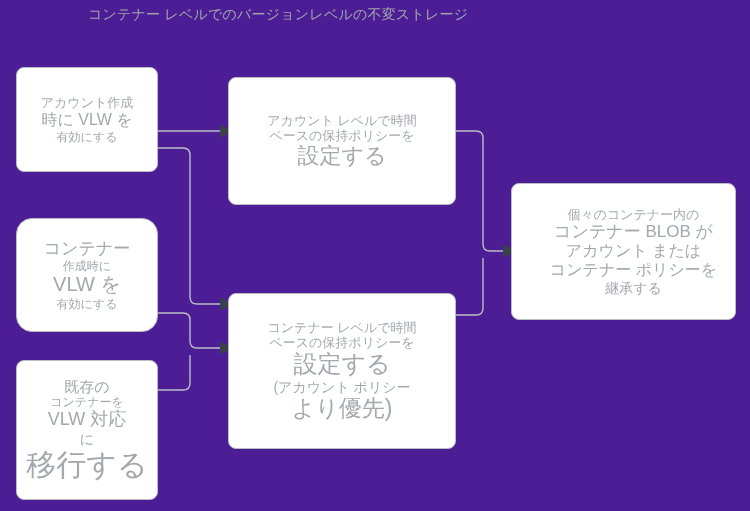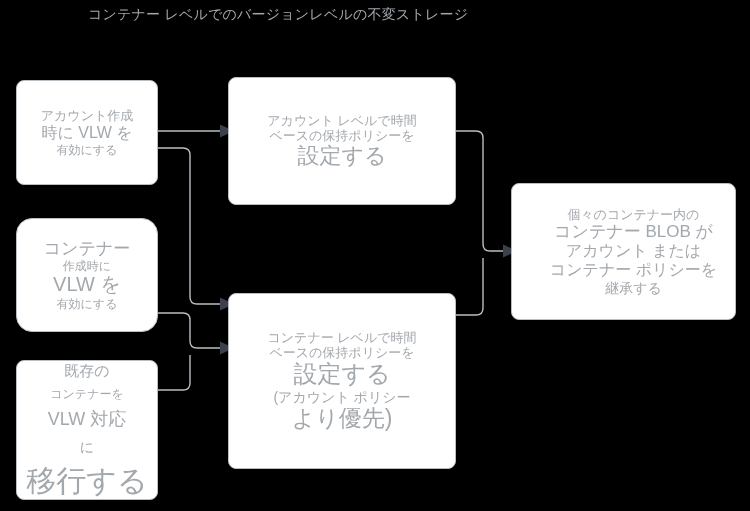--- a/index.html
+++ b/index.html
@@ -39,25 +39,25 @@
     text-align: center;
     color: #a3a8ad;
     line-height: 1.18;
     padding: 2px 4px;
   }
   .node .ln {
     display: block;
     white-space: nowrap;
   }
   
-  #node-enable-vlw-account   { left: 16px;  top: 80px;  width: 142px; height: 105px; }
+  #node-enable-vlw-account   { left: 16px;  top: 67px;  width: 142px; height: 105px; }
   #node-account-policy       { left: 228px; top: 77px;  width: 228px; height: 128px; }
   #node-enable-vlw-container { left: 16px;  top: 218px; width: 142px; height: 114px; }
   #node-migrate-container    { left: 16px;  top: 360px; width: 142px; height: 140px; }
-  #node-container-policy     { left: 228px; top: 293px; width: 228px; height: 176px; text-align: right; }
+  #node-container-policy     { left: 228px; top: 293px; width: 228px; height: 156px; text-align: right; }
   #node-blob-inherits        { left: 511px; top: 183px; width: 225px; height: 137px; padding-left: 24px; }
 
   svg.edges {
     position: absolute;
     left: 0;
     top: 0;
     width: 750px;
     height: 511px;
     pointer-events: none;
   }
@@ -67,21 +67,21 @@
     stroke-width: 1.4px;
   }
   svg.edges polygon.arrowhead {
     fill: #3a414b;
     stroke: none;
   }
 </style>
 </head>
 <body>
 
-<div id="canvas" style="background: #000000; text-decoration: underline;">
+<div id="canvas" style="background: #4c1d95; text-decoration: underline;">
 
   <div class="diagram-title" style="color: rgb(163, 168, 173);">コンテナー レベルでのバージョンレベルの不変ストレージ</div>
 
   <svg class="edges" viewBox="0 0 750 511" xmlns="http://www.w3.org/2000/svg">
 
     <g>
       <path d="M 158 131 L 220 131" style="stroke: rgb(185, 190, 195);"></path>
       <polygon class="arrowhead" points="220,124.5 234,131 220,137.5" style="fill: rgb(58, 65, 75);"></polygon>
     </g>
 
@@ -121,21 +121,21 @@
     <span class="ln" style="font-size: 22px;">設定する</span>
   </div>
 
   <div class="node" id="node-enable-vlw-container" style="border-color: rgb(185, 190, 195); color: rgb(163, 168, 173); border-radius: 16px;">
     <span class="ln" style="font-size: 17px;">コンテナー</span>
     <span class="ln" style="font-size: 12px;">作成時に</span>
     <span class="ln" style="font-size: 20px;">VLW を</span>
     <span class="ln" style="font-size: 12px;">有効にする</span>
   </div>
 
-  <div class="node" id="node-migrate-container" style="border-color: rgb(185, 190, 195); color: rgb(163, 168, 173); gap: 8px;">
+  <div class="node" id="node-migrate-container" style="border-color: rgb(185, 190, 195); color: rgb(163, 168, 173);">
     <span class="ln" style="font-size: 15px;">既存の</span>
     <span class="ln" style="font-size: 12px;">コンテナーを</span>
     <span class="ln" style="font-size: 18px;">VLW 対応</span>
     <span class="ln" style="font-size: 14px;">に</span>
     <span class="ln" style="font-size: 30px;">移行する</span>
   </div>
 
   <div class="node" id="node-container-policy" style="border-color: rgb(185, 190, 195); color: rgb(163, 168, 173);">
     <span class="ln" style="font-size: 13px;">コンテナー レベルで時間</span>
     <span class="ln" style="font-size: 13px;">ベースの保持ポリシーを</span>

